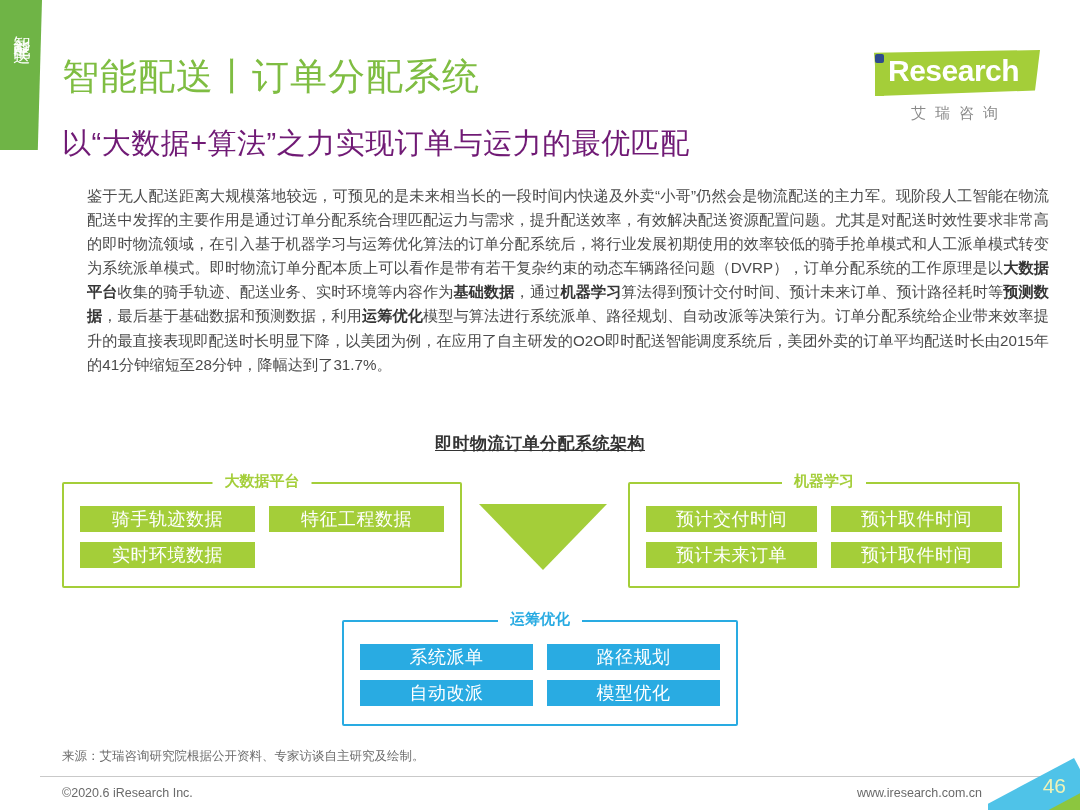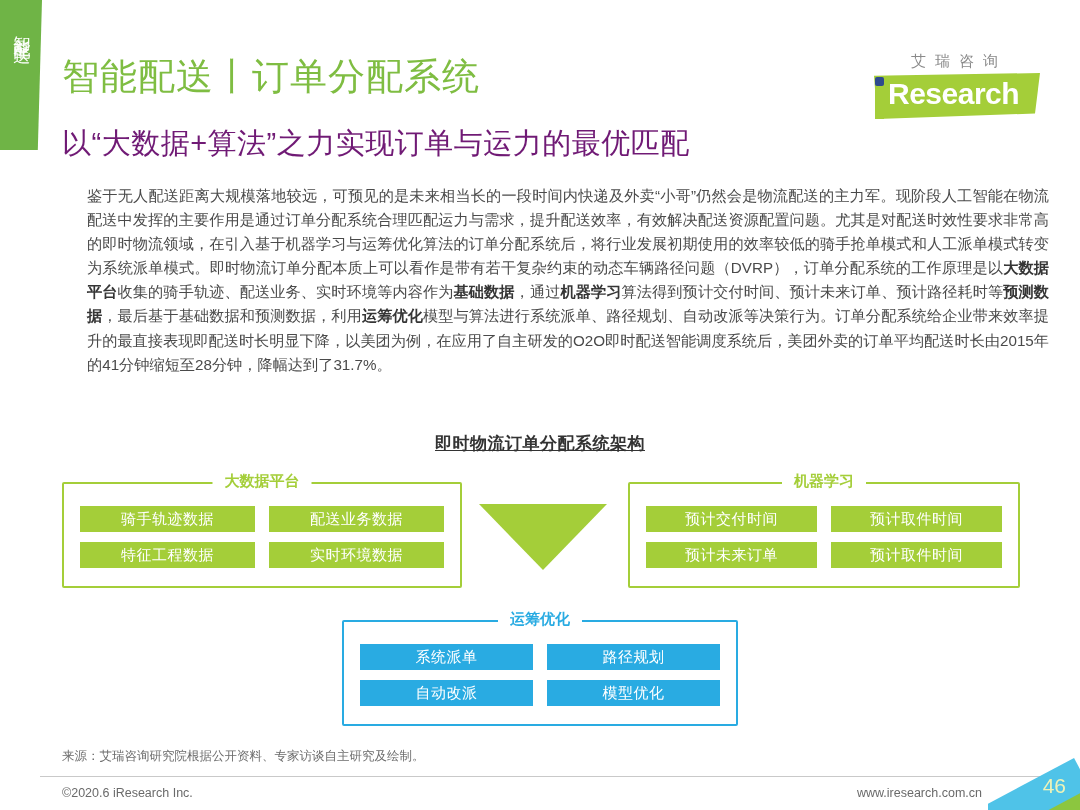--- a/index.html
+++ b/index.html
@@ -188,21 +188,21 @@
     top: 22px;
     display: flex;
     flex-wrap: wrap;
     gap: 10px 14px;
   }
   .chip {
     flex: 0 0 calc(50% - 7px);
     height: 26px;
     background: #A4CE39;
     color: #ffffff;
-    font-size: 15px;
+    font-size: 18px;
     display: flex;
     align-items: center;
     justify-content: center;
     letter-spacing: 0.5px;
     box-sizing: border-box;
   }
   .chip.blue { background: #29ABE2; }
 
   #group-bigdata { left: 62px; top: 14px; width: 400px; height: 106px; }
   #group-ml      { left: 628px; top: 14px; width: 392px; height: 106px; }
@@ -300,43 +300,42 @@
   }
 </style>
 </head>
 <body>
 
 <div id="side-tab">
   <span class="vtext">智能配送</span>
 </div>
 
 <div id="logo-block">
-  <div id="logo-cn">艾瑞咨询</div>
   <div id="logo-mark">
     <div id="logo-plate"></div>
     <div id="logo-i-stem"></div>
     <div id="logo-i-dot"></div>
     <div id="logo-word">Research</div>
   </div>
+  <div id="logo-cn">艾瑞咨询</div>
 </div>
 
 <div id="title-main">智能配送丨订单分配系统</div>
 <div id="title-sub">以“大数据+算法”之力实现订单与运力的最优匹配</div>
 
 <div id="body-text">鉴于无人配送距离大规模落地较远，可预见的是未来相当长的一段时间内快递及外卖“小哥”仍然会是物流配送的主力军。现阶段人工智能在物流配送中发挥的主要作用是通过订单分配系统合理匹配运力与需求，提升配送效率，有效解决配送资源配置问题。尤其是对配送时效性要求非常高的即时物流领域，在引入基于机器学习与运筹优化算法的订单分配系统后，将行业发展初期使用的效率较低的骑手抢单模式和人工派单模式转变为系统派单模式。即时物流订单分配本质上可以看作是带有若干复杂约束的动态车辆路径问题（DVRP），订单分配系统的工作原理是以<b>大数据平台</b>收集的骑手轨迹、配送业务、实时环境等内容作为<b>基础数据</b>，通过<b>机器学习</b>算法得到预计交付时间、预计未来订单、预计路径耗时等<b>预测数据</b>，最后基于基础数据和预测数据，利用<b>运筹优化</b>模型与算法进行系统派单、路径规划、自动改派等决策行为。订单分配系统给企业带来效率提升的最直接表现即配送时长明显下降，以美团为例，在应用了自主研发的O2O即时配送智能调度系统后，美团外卖的订单平均配送时长由2015年的41分钟缩短至28分钟，降幅达到了31.7%。</div>
 
 <div id="figure-title">即时物流订单分配系统架构</div>
 
 <div id="diagram">
 
   <div class="group" id="group-bigdata">
     <div class="group-label">大数据平台</div>
     <div class="chips">
       <div class="chip">骑手轨迹数据</div>
-      <div class="chip">配送业务数据</div>
       <div class="chip">特征工程数据</div>
       <div class="chip">实时环境数据</div>
     </div>
   </div>
 
   <div id="arrow-down"></div>
 
   <div class="group" id="group-ml">
     <div class="group-label">机器学习</div>
     <div class="chips">

